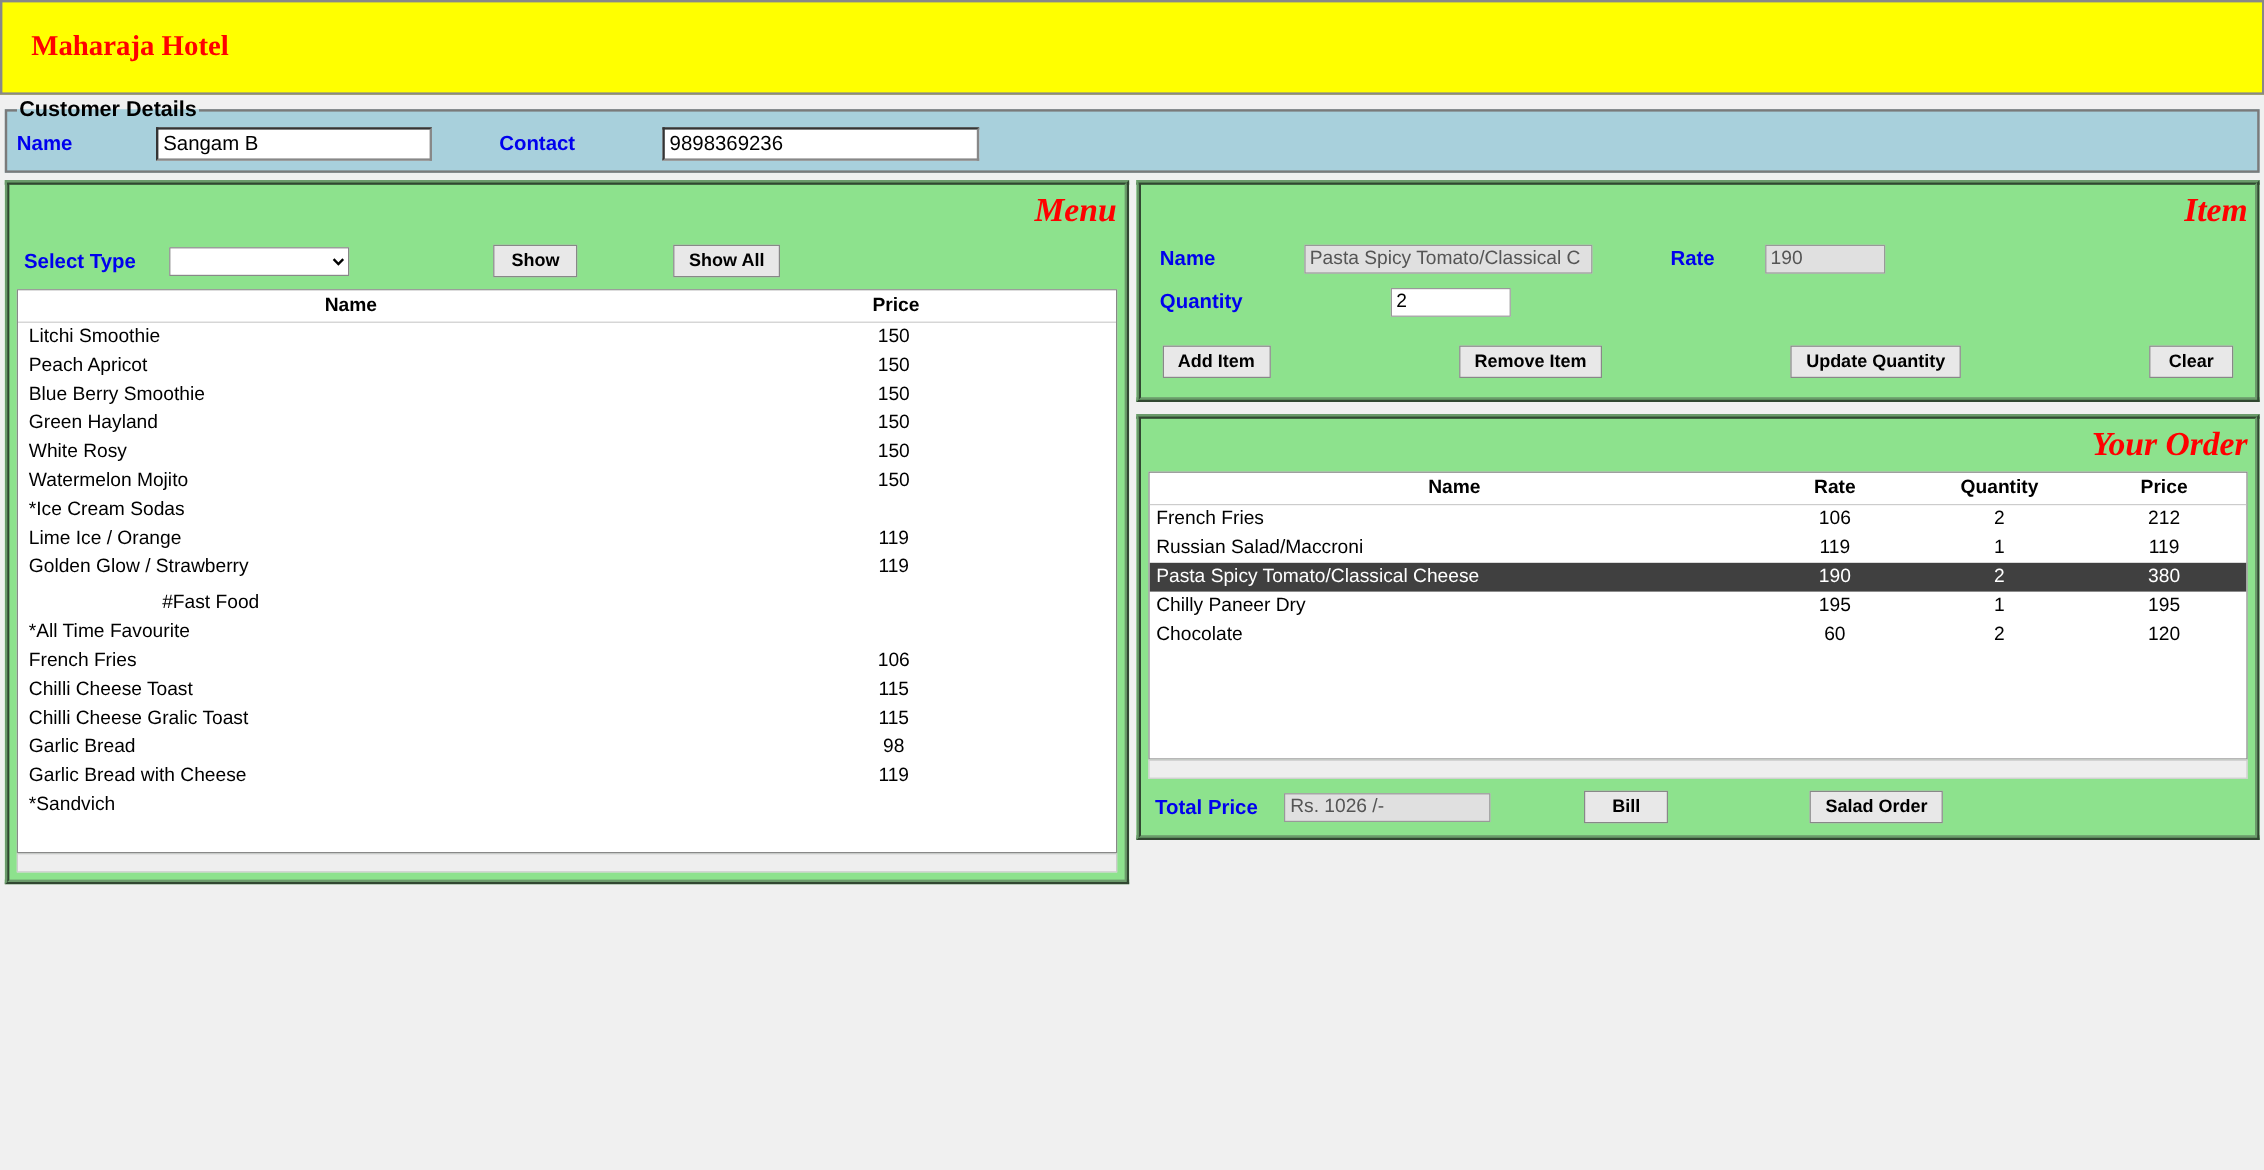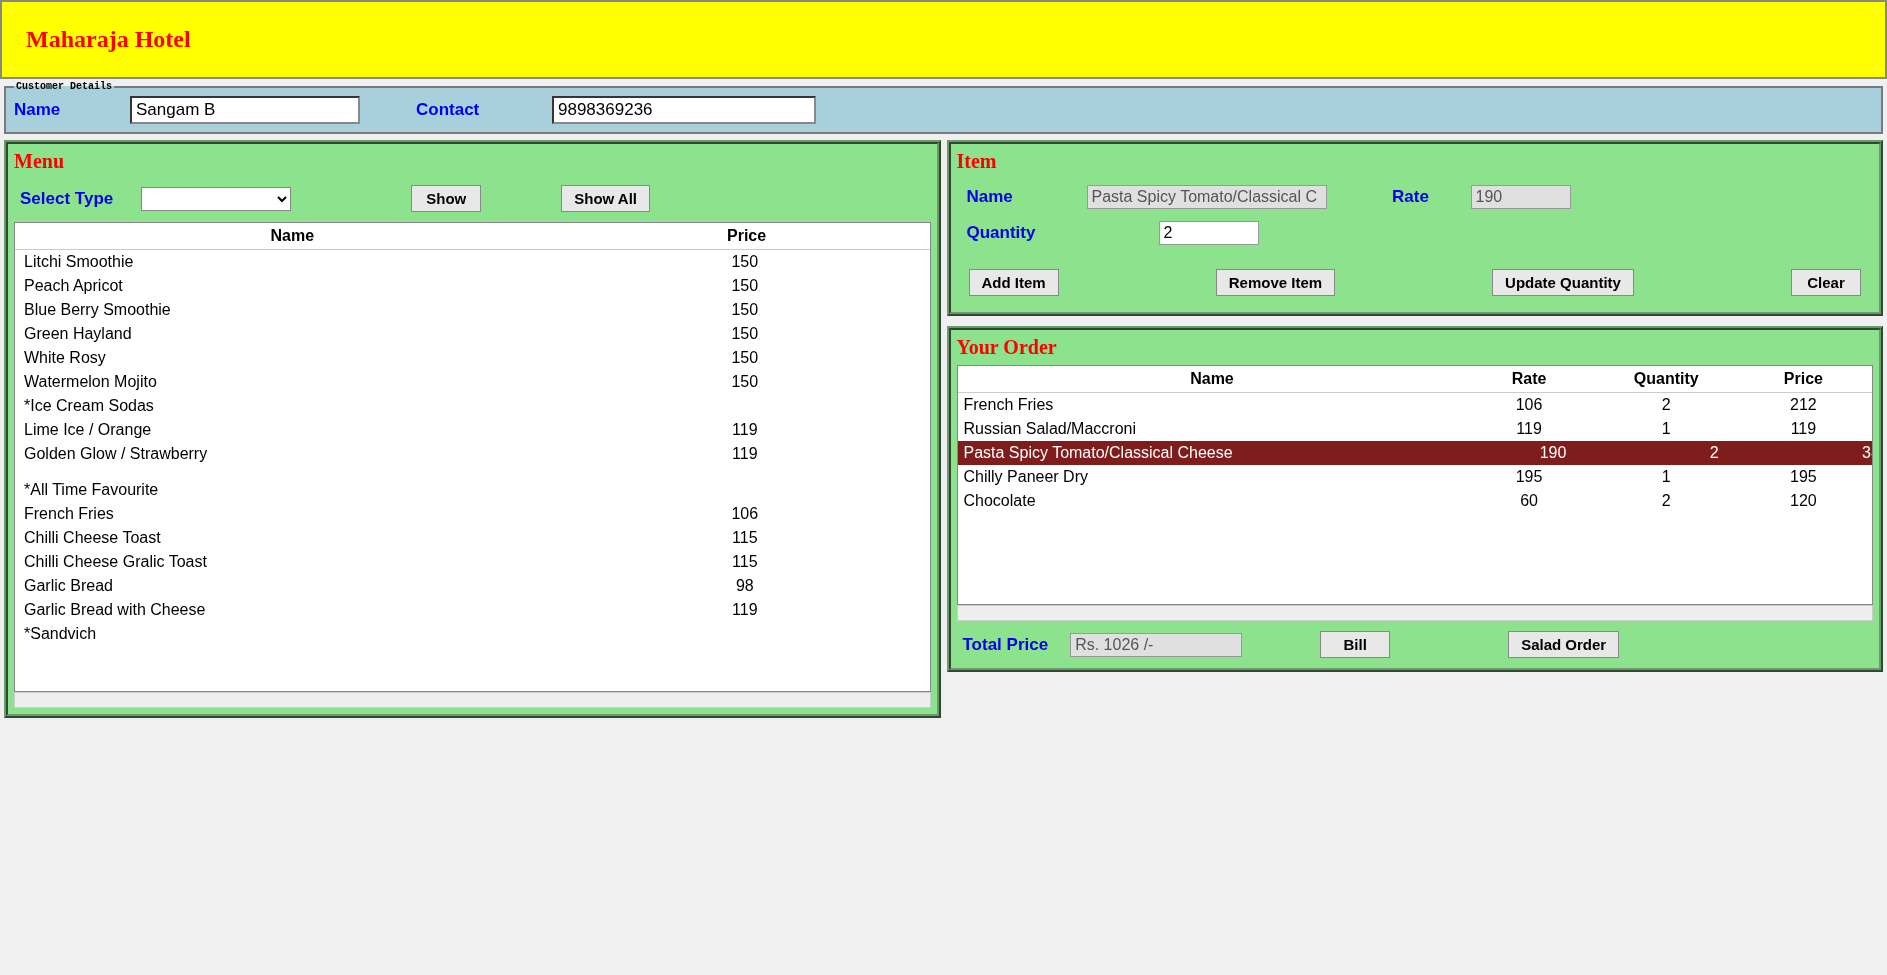--- a/index.html
+++ b/index.html
@@ -24,24 +24,23 @@
 }
 .customer-fieldset {
   border: 2px solid #7a7a7a;
   margin: 2px 4px;
   background: #a8d0dc;
   padding: 4px 8px 8px 8px;
   position: relative;
 }
 .customer-fieldset legend {
   font-weight: bold;
-  font-size: 10px;
+  font-size: 18px;
   padding: 0 2px;
   color: #000;
-  font-family: Liberation Mono, monospace;
 }
 .customer-row {
   display: flex;
   align-items: center;
   gap: 8px;
 }
 .label-blue {
   color: #0000ee;
   font-weight: bold;
   font-size: 17px;
@@ -63,24 +62,25 @@
 .right-col { flex: 1; display:flex; flex-direction:column; gap:6px;}
 .panel {
   background: #8de28d;
   border: 4px ridge #6b9b6b;
   padding: 6px;
   margin-top: 4px;
 }
 .panel-title {
   color: red;
   font-weight: bold;
-  font-size: 20px;
-  text-align: left;
+  font-size: 28px;
+  text-align: right;
   font-family: 'Times New Roman', serif;
   margin-bottom: 6px;
+  font-style: italic;
 }
 .menu-controls {
   display: flex;
   align-items: center;
   gap: 20px;
   padding: 6px 0 10px 6px;
 }
 .select-box {
   width: 150px;
   height: 24px;
@@ -167,23 +167,22 @@
   font-weight: bold;
   padding: 4px 0;
   border-bottom: 1px solid #ccc;
 }
 .order-row {
   display: flex;
   padding: 3px 0;
   font-size: 16px;
 }
 .order-row.selected {
-  background: #7f1d1d;
+  background: #404040;
   color: white;
-  gap: 24px;
 }
 .ocol-name { flex: 0 0 55%; padding-left: 6px; }
 .ocol-rate { flex: 0 0 15%; text-align: center; }
 .ocol-qty { flex: 0 0 15%; text-align: center; }
 .ocol-price { flex: 0 0 15%; text-align: center; }
 .bottom-bar {
   display: flex;
   align-items: center;
   gap: 14px;
   padding: 10px 6px 4px 6px;
@@ -260,20 +259,21 @@
               </div>
               <div class="grid-row">
                 <div class="col-name">Golden Glow / Strawberry</div>
                 <div class="col-price">119</div>
               </div>
               <div class="grid-row">
                 <div class="col-name"></div>
                 <div class="col-price"></div>
               </div>
               <div class="grid-row">
+                <div class="col-name" style="white-space: pre;">                         #Fast Food</div>
                 <div class="col-price"></div>
               </div>
               <div class="grid-row">
                 <div class="col-name">*All Time Favourite</div>
                 <div class="col-price"></div>
               </div>
               <div class="grid-row">
                 <div class="col-name">French Fries</div>
                 <div class="col-price">106</div>
               </div>

